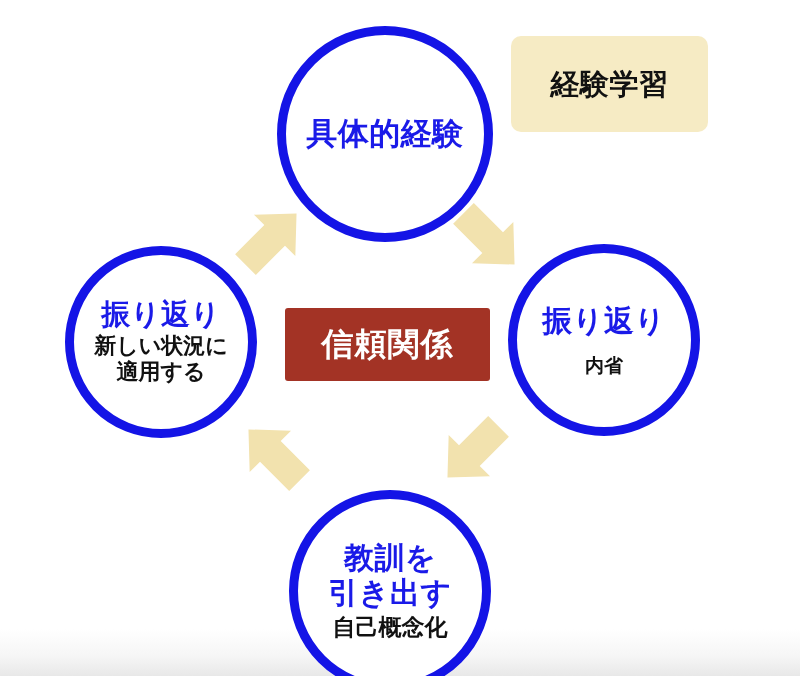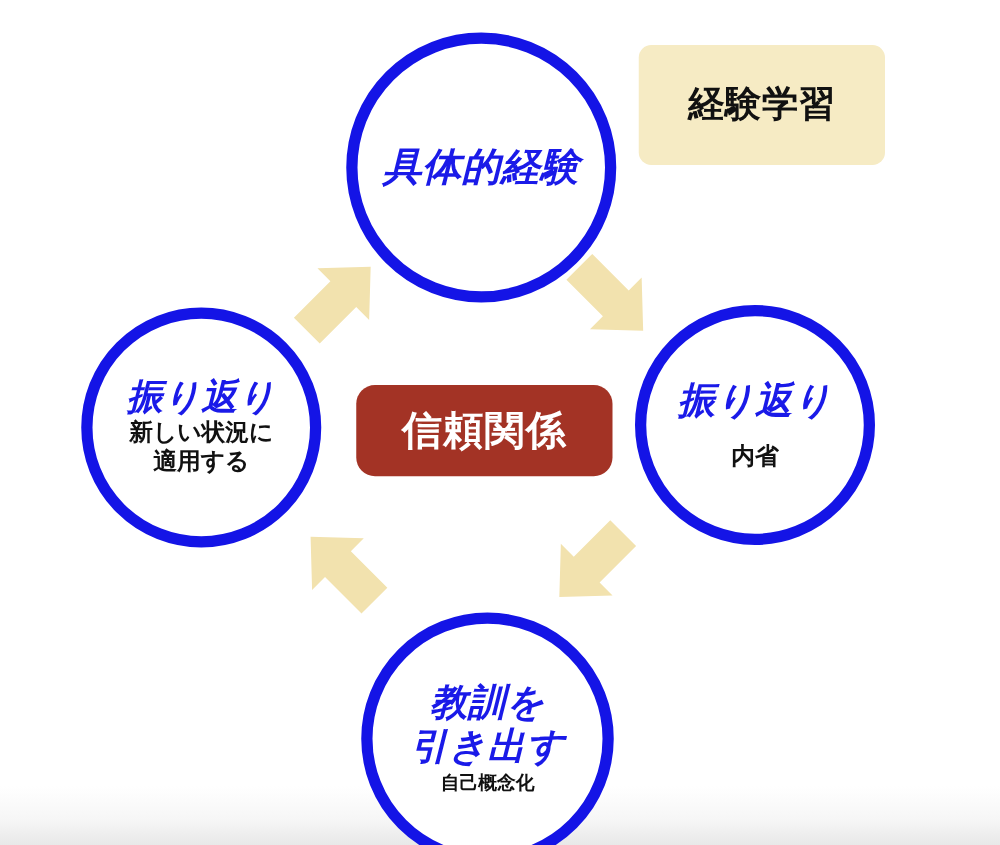--- a/index.html
+++ b/index.html
@@ -35,21 +35,20 @@
     justify-content: center;
     text-align: center;
     line-height: 1.12;
   }
 
   .node .primary {
     color: #1a1ae8;
     font-weight: bold;
     letter-spacing: 0.5px;
     white-space: pre-line;
-    font-style: italic;
   }
 
   .node .secondary {
     color: #111111;
     font-weight: bold;
     white-space: pre-line;
     margin-top: 2px;
   }
 
   
@@ -73,41 +72,41 @@
   #node-reflection .secondary { font-size: 19px; }
 
   
   #node-lesson {
     left: 289px;
     top: 490px;
     width: 202px;
     height: 202px;
   }
   #node-lesson .primary { font-size: 30px; line-height: 1.16; }
-  #node-lesson .secondary { font-size: 15px; margin-top: 4px; }
+  #node-lesson .secondary { font-size: 23px; margin-top: 4px; }
 
   
   #node-apply {
     left: 65px;
     top: 246px;
     width: 192px;
     height: 192px;
   }
   #node-apply .primary { font-size: 29px; }
-  #node-apply .secondary { font-size: 19px; line-height: 1.2; }
+  #node-apply .secondary { font-size: 22px; line-height: 1.2; }
 
   
   #center-badge {
     position: absolute;
     left: 285px;
     top: 308px;
     width: 205px;
     height: 73px;
     background: #a33325;
-    border-radius: 15px;
+    border-radius: 3px;
     display: flex;
     align-items: center;
     justify-content: center;
   }
   #center-badge .label {
     color: #ffffff;
     font-size: 32px;
     font-weight: bold;
     letter-spacing: 1px;
   }

